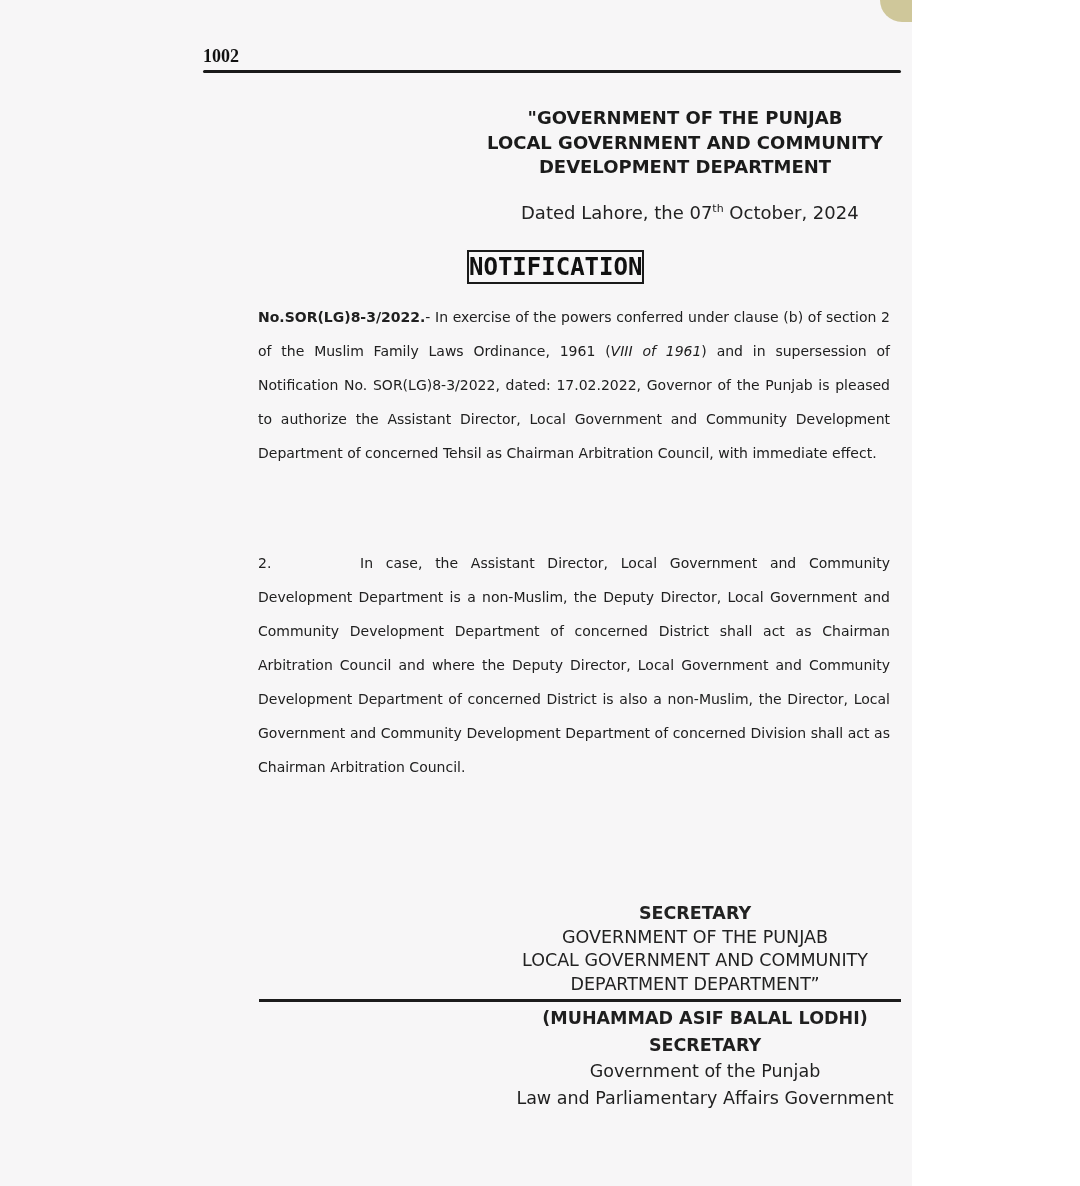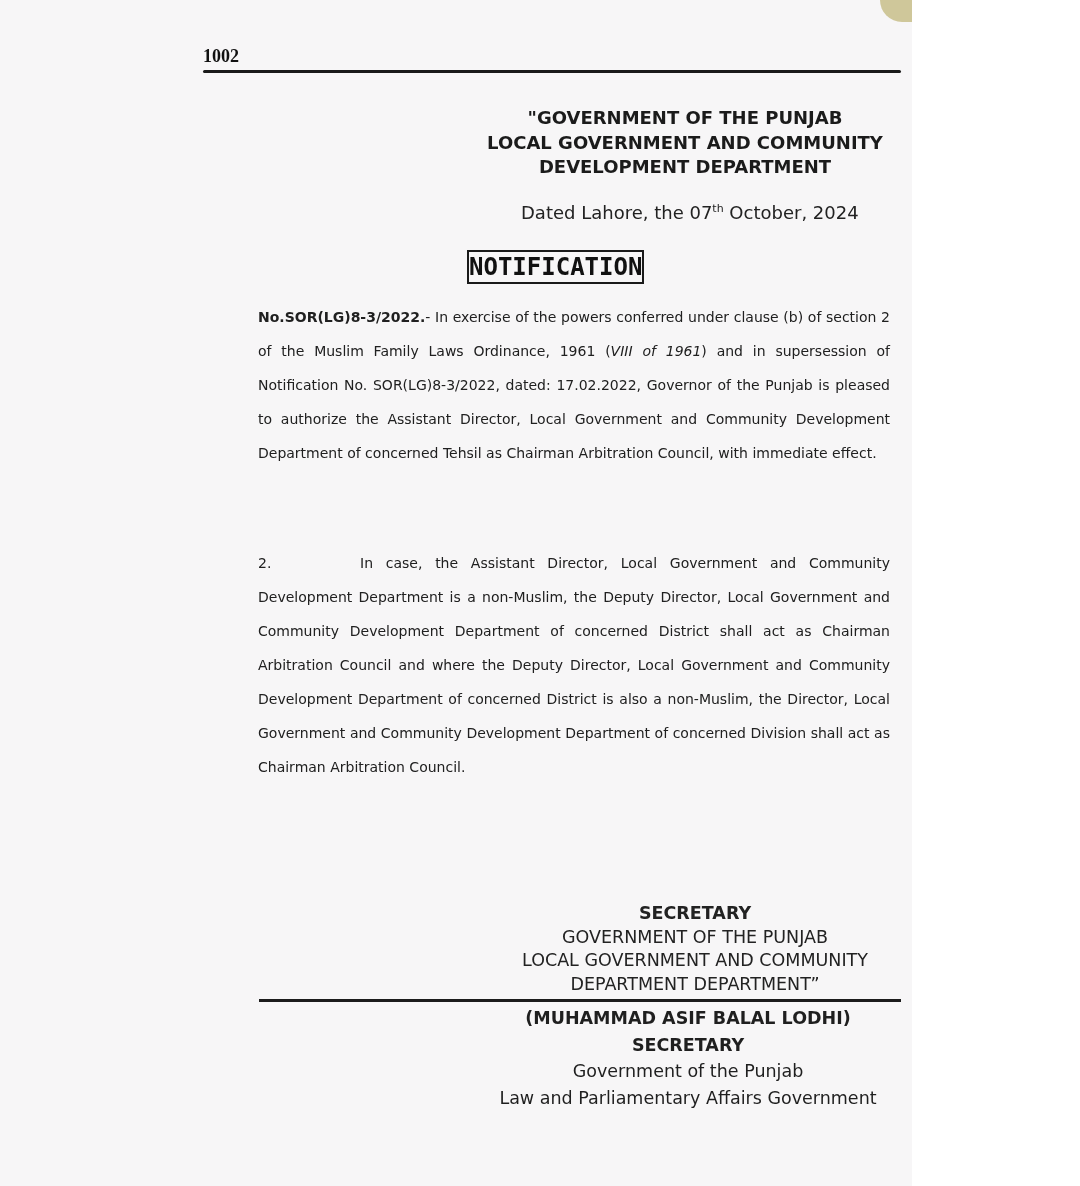--- a/index.html
+++ b/index.html
@@ -58,21 +58,21 @@
   .sign1 {
     position: absolute; left: 505px; top: 902px; width: 380px;
     text-align: center; font-size: 17.5px; line-height: 23.5px; color: #222;
   }
   .sign1 .bold { font-weight: bold; }
   .sign-rule {
     position: absolute; left: 259px; top: 999px; width: 642px; height: 3px;
     background: #1c1c1c;
   }
   .sign2 {
-    position: absolute; left: 488px; top: 1005px; width: 400px;
+    position: absolute; left: 505px; top: 1005px; width: 400px;
     text-align: center; font-size: 17.5px; line-height: 26.5px; color: #1f1f1f;
   }
   .sign2 .bold { font-weight: bold; }
 </style>
 </head>
 <body>
 
 <div class="paper"></div>
 <div class="corner"></div>
 

